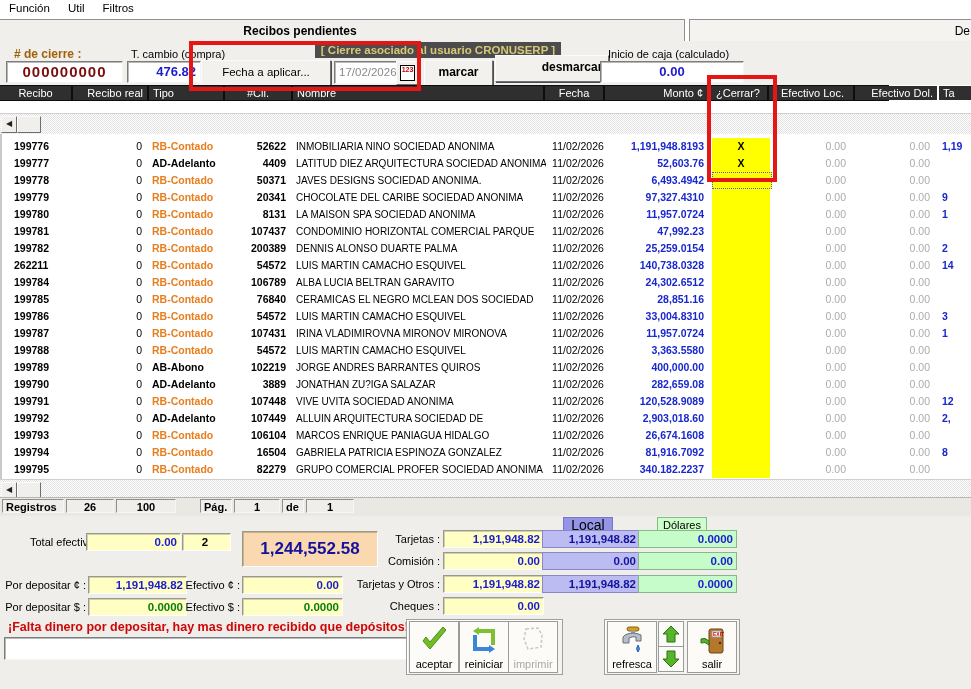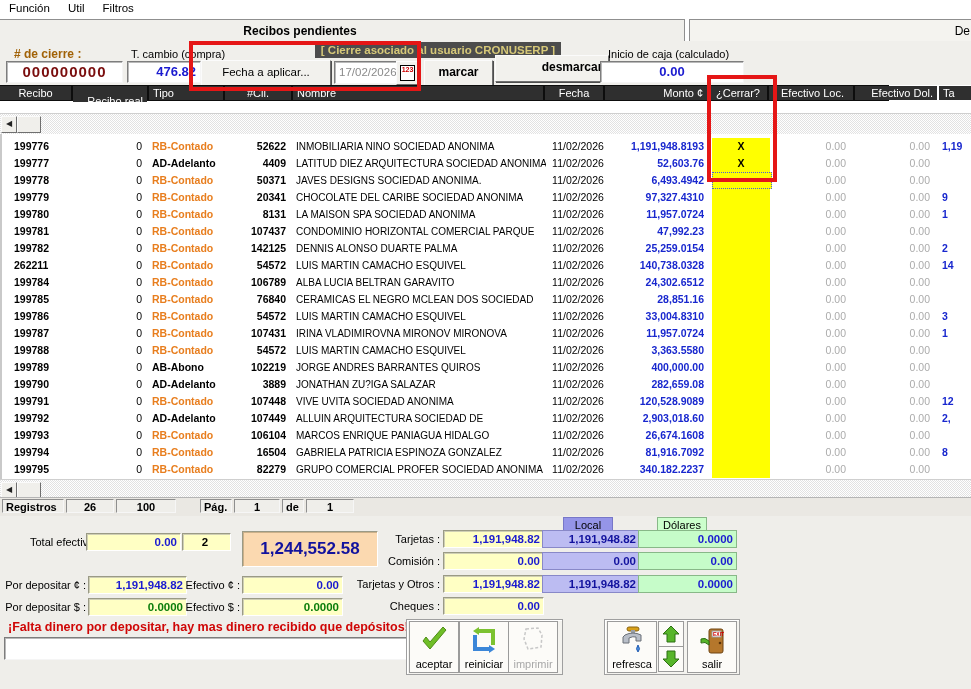--- a/index.html
+++ b/index.html
@@ -129,21 +129,21 @@
     </div>
     <div class="abs" id="user-banner">[ Cierre asociado al usuario CRONUSERP ]</div>
     <div class="abs btn" id="marcar-btn">marcar</div>
     <div class="abs btn" id="desmarcar-btn">desmarcar</div>
     <div class="abs lbl" id="inicio-label">Inicio de caja (calculado)</div>
     <div class="abs sunken" id="inicio-field">0.00</div>
   </div>
 
   <div class="abs" id="gridheader">
       <div class="hcell" style="left:0px;top:1px;width:71px;text-align:center;padding:0 4px;box-sizing:border-box;">Recibo</div>
-      <div class="hcell" style="left:73px;top:1px;width:74px;text-align:right;padding:8px 4px;box-sizing:border-box;">Recibo real</div>
+      <div class="hcell" style="left:73px;top:1px;width:74px;text-align:right;padding:0 4px;box-sizing:border-box;">Recibo real</div>
       <div class="hcell" style="left:149px;top:1px;width:74px;text-align:left;padding:0 4px;box-sizing:border-box;">Tipo</div>
       <div class="hcell" style="left:225px;top:1px;width:66px;text-align:center;padding:0 4px;box-sizing:border-box;">#Cli.</div>
       <div class="hcell" style="left:293px;top:1px;width:250px;text-align:left;padding:0 4px;box-sizing:border-box;">Nombre</div>
       <div class="hcell" style="left:545px;top:1px;width:58px;text-align:center;padding:0 4px;box-sizing:border-box;">Fecha</div>
       <div class="hcell" style="left:605px;top:1px;width:102px;text-align:right;padding:0 4px;box-sizing:border-box;">Monto ¢</div>
       <div class="hcell" style="left:709px;top:1px;width:58px;text-align:center;padding:0 4px;box-sizing:border-box;">¿Cerrar?</div>
       <div class="hcell" style="left:769px;top:1px;width:84px;text-align:right;padding:0 12px;box-sizing:border-box;">Efectivo Loc.</div>
       <div class="hcell" style="left:855px;top:1px;width:82px;text-align:right;padding:0 4px;box-sizing:border-box;">Efectivo Dol.</div>
       <div class="hcell" style="left:939px;top:1px;width:32px;text-align:left;padding:0 4px;box-sizing:border-box;">Ta</div>
     </div>
@@ -230,21 +230,21 @@
           <div class="cell c6">47,992.23</div>
           <div class="cell c7"></div>
           <div class="cell c8">0.00</div>
           <div class="cell c9">0.00</div>
           <div class="cell c10"></div>
         </div>
         <div class="row">
           <div class="cell c0">199782</div>
           <div class="cell c1">0</div>
           <div class="cell c2 tipo-orange">RB-Contado</div>
-          <div class="cell c3">142125</div>
+          <div class="cell c3">200389</div>
           <div class="cell c4">DENNIS ALONSO DUARTE PALMA</div>
           <div class="cell c5">11/02/2026</div>
           <div class="cell c6">25,259.0154</div>
           <div class="cell c7"></div>
           <div class="cell c8">0.00</div>
           <div class="cell c9">0.00</div>
           <div class="cell c10">2</div>
         </div>
         <div class="row">
           <div class="cell c0">262211</div>
@@ -433,21 +433,21 @@
       <div class="pcell" style="left:306px;width:48px;text-align:center;padding:0 3px;box-sizing:border-box;">1</div>
     </div>
 
   <div class="abs" id="lowerpanel">
 
     <div class="rlabel" style="left:30px;top:20px;width:52px;">Total efectivo :</div>
     <div class="abs yfld" style="left:86px;top:17px;width:90px;height:16px;">0.00</div>
     <div class="abs yfld" style="left:182px;top:17px;width:44px;height:16px;text-align:center;color:#000;">2</div>
     <div class="abs" style="left:242px;top:15px;width:134px;height:34px;background:#fbd9b0;border:1px solid #9a9a86;border-right-color:#fff;border-bottom-color:#fff;box-shadow:inset 1px 1px 0 #cbb089;text-align:center;font-weight:bold;font-size:17px;line-height:34px;color:#12129e;">1,244,552.58</div>
 
-    <div class="abs" style="left:563px;top:1px;width:48px;height:15px;background:#9595e8;border:1px solid #7777c8;text-align:center;font-size:11px;line-height:14px;">Local</div>
+    <div class="abs" style="left:563px;top:1px;width:48px;height:15px;background:#9595e8;border:1px solid #7777c8;text-align:center;font-size:14px;line-height:14px;">Local</div>
     <div class="abs" style="left:657px;top:1px;width:48px;height:15px;background:#ccffcc;border:1px solid #88b888;text-align:center;font-size:11px;line-height:14px;">Dólares</div>
     <div id="totright">
         <div class="rlabel" style="left:340px;top:17px;width:100px;position:absolute;">Tarjetas :</div>
         <div class="abs yfld" style="position:absolute;left:443px;top:14px;width:96px;height:16px;">1,191,948.82</div>
         <div class="abs pfld" style="position:absolute;left:542px;top:14px;width:93px;height:16px;">1,191,948.82</div>
         <div class="abs gfld" style="position:absolute;left:638px;top:14px;width:94px;height:16px;">0.0000</div>
         <div class="rlabel" style="left:340px;top:39px;width:100px;position:absolute;">Comisión :</div>
         <div class="abs yfld" style="position:absolute;left:443px;top:36px;width:96px;height:16px;">0.00</div>
         <div class="abs pfld" style="position:absolute;left:542px;top:36px;width:93px;height:16px;">0.00</div>
         <div class="abs gfld" style="position:absolute;left:638px;top:36px;width:94px;height:16px;">0.00</div>

